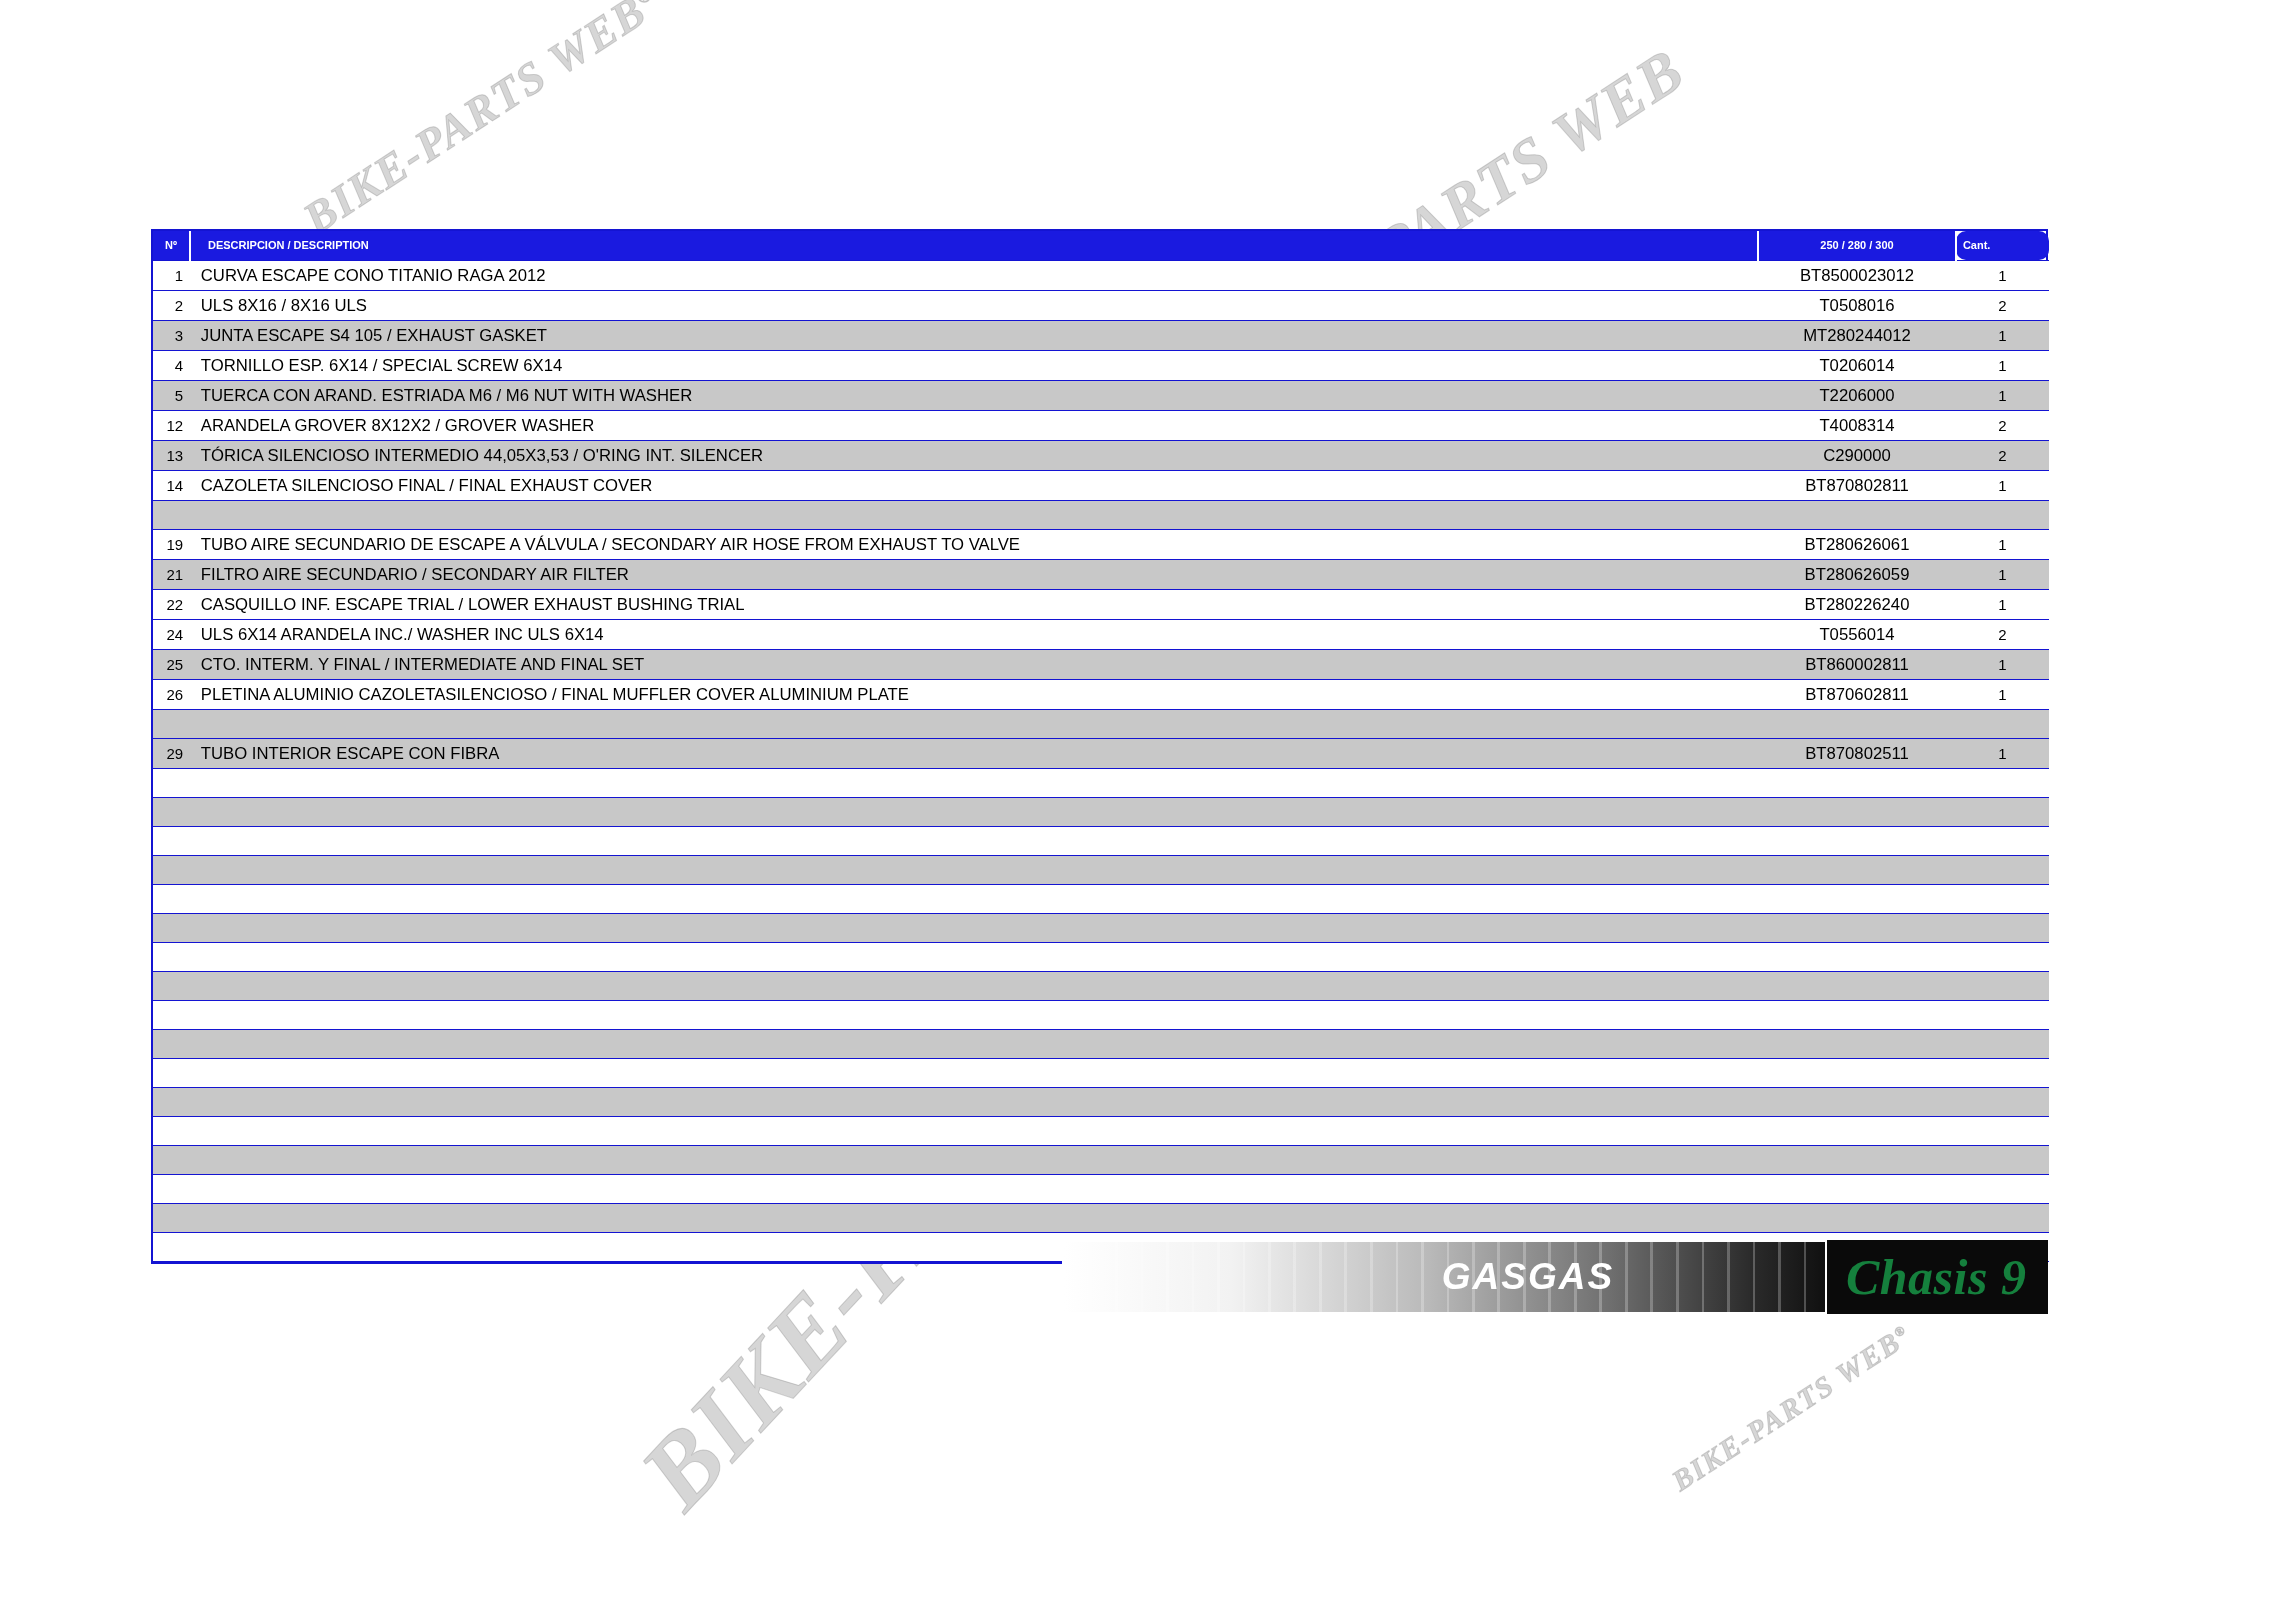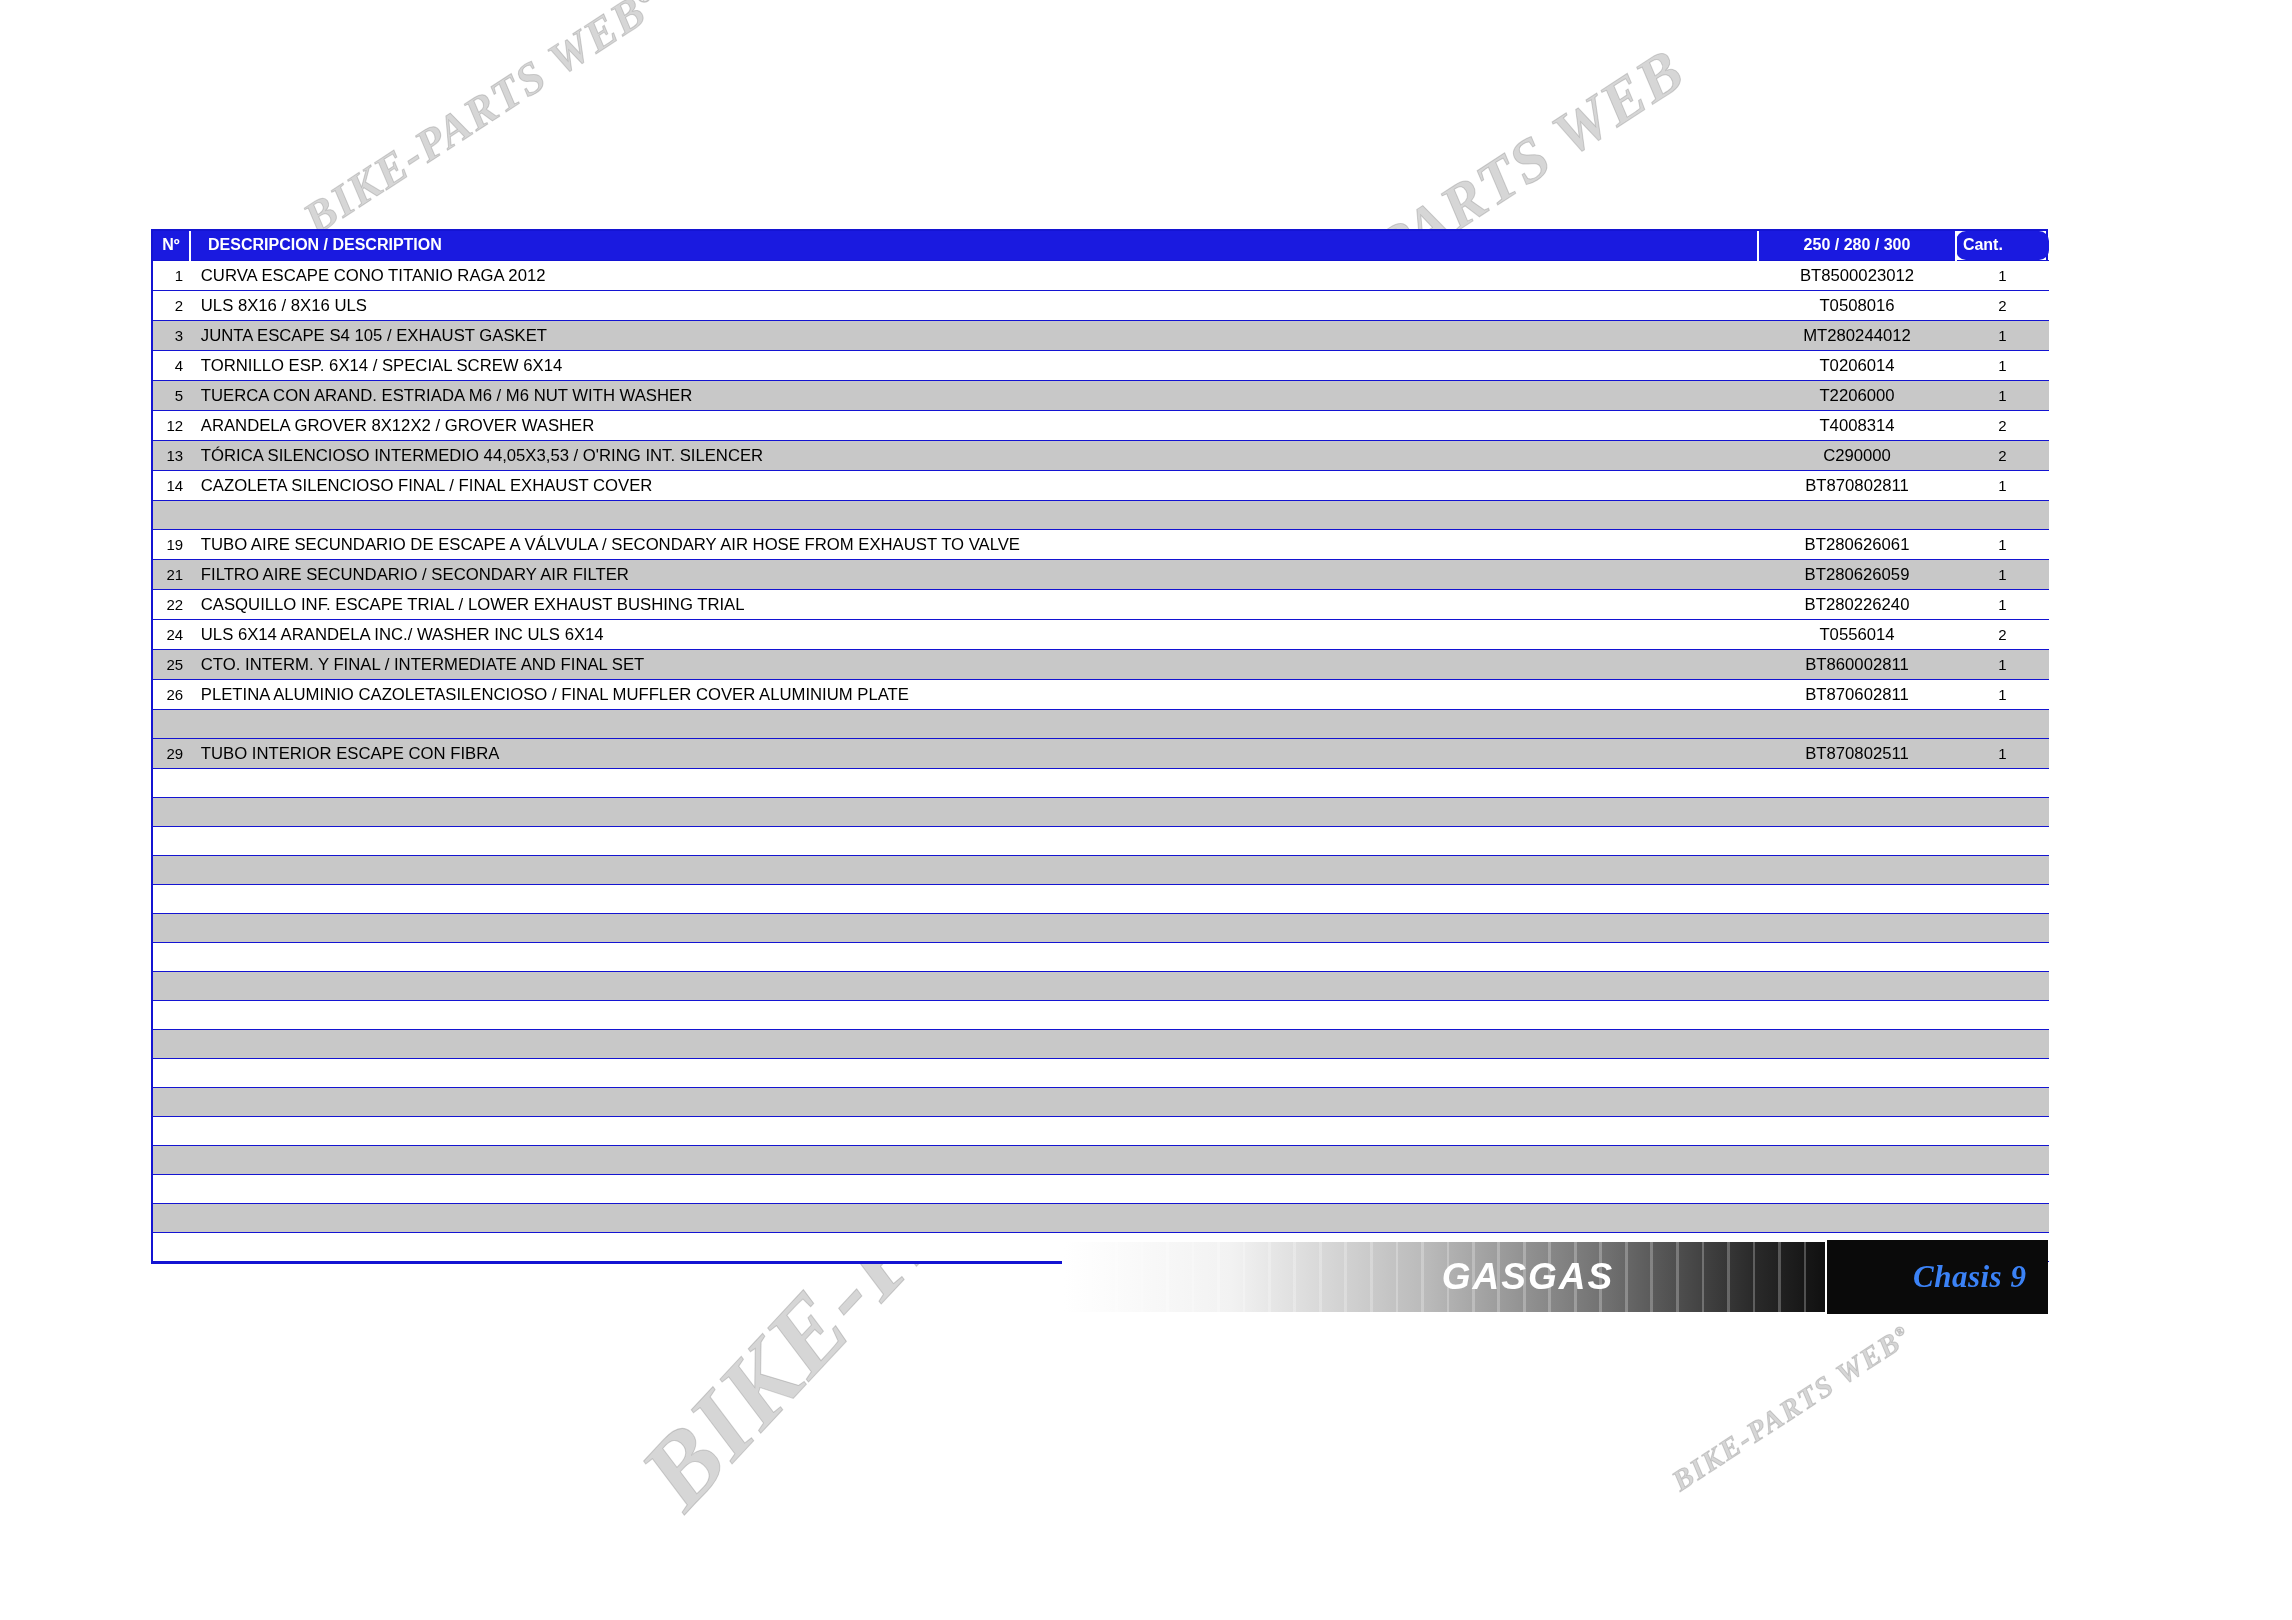--- a/index.html
+++ b/index.html
@@ -75,21 +75,21 @@
     table-layout: fixed;
   }
   table.parts col.c-num   { width: 37px; }
   table.parts col.c-desc  { width: 1568px; }
   table.parts col.c-ref   { width: 198px; }
   table.parts col.c-qty   { width: 93px; }
 
   thead th {
     background: #1a1ae0;
     color: #ffffff;
-    font-size: 16px;
+    font-size: 11px;
     font-weight: bold;
     height: 29px;
     border-right: 2px solid #ffffff;
     padding: 0 5.9px;
   }
   thead th.h-num { text-align: center; padding: 0; }
   thead th.h-desc { text-align: left; padding-left: 17px; }
   thead th.h-ref { }
   thead th.h-qty { text-align: left; padding-left: 5.9px; border-right: none; border-radius: 10px; }
 
@@ -161,25 +161,25 @@
   }
   .banner-right {
     flex: 1 1 auto;
     background: #0a0a0a;
     display: flex;
     align-items: center;
     justify-content: flex-end;
     padding-right: 21.6px;
   }
   .chapter {
-    color: #3b82f6;
+    color: #15803d;
     font-family: "Liberation Serif", serif;
     font-weight: bold;
     font-style: italic;
-    font-size: 31px;
+    font-size: 50px;
     letter-spacing: 0.5px;
   }
 </style>
 </head>
 <body>
 
 <div class="wm wm-1"><span>BIKE-PARTS WEB</span><span class="reg">®</span></div>
 <div class="wm wm-2"><span>BIKE-PARTS WEB</span></div>
 <div class="cmark cmark-1"><span>©</span></div>
 <div class="wm wm-3"><span>BIKE-PARTS WEB</span><span class="reg">®</span></div>

